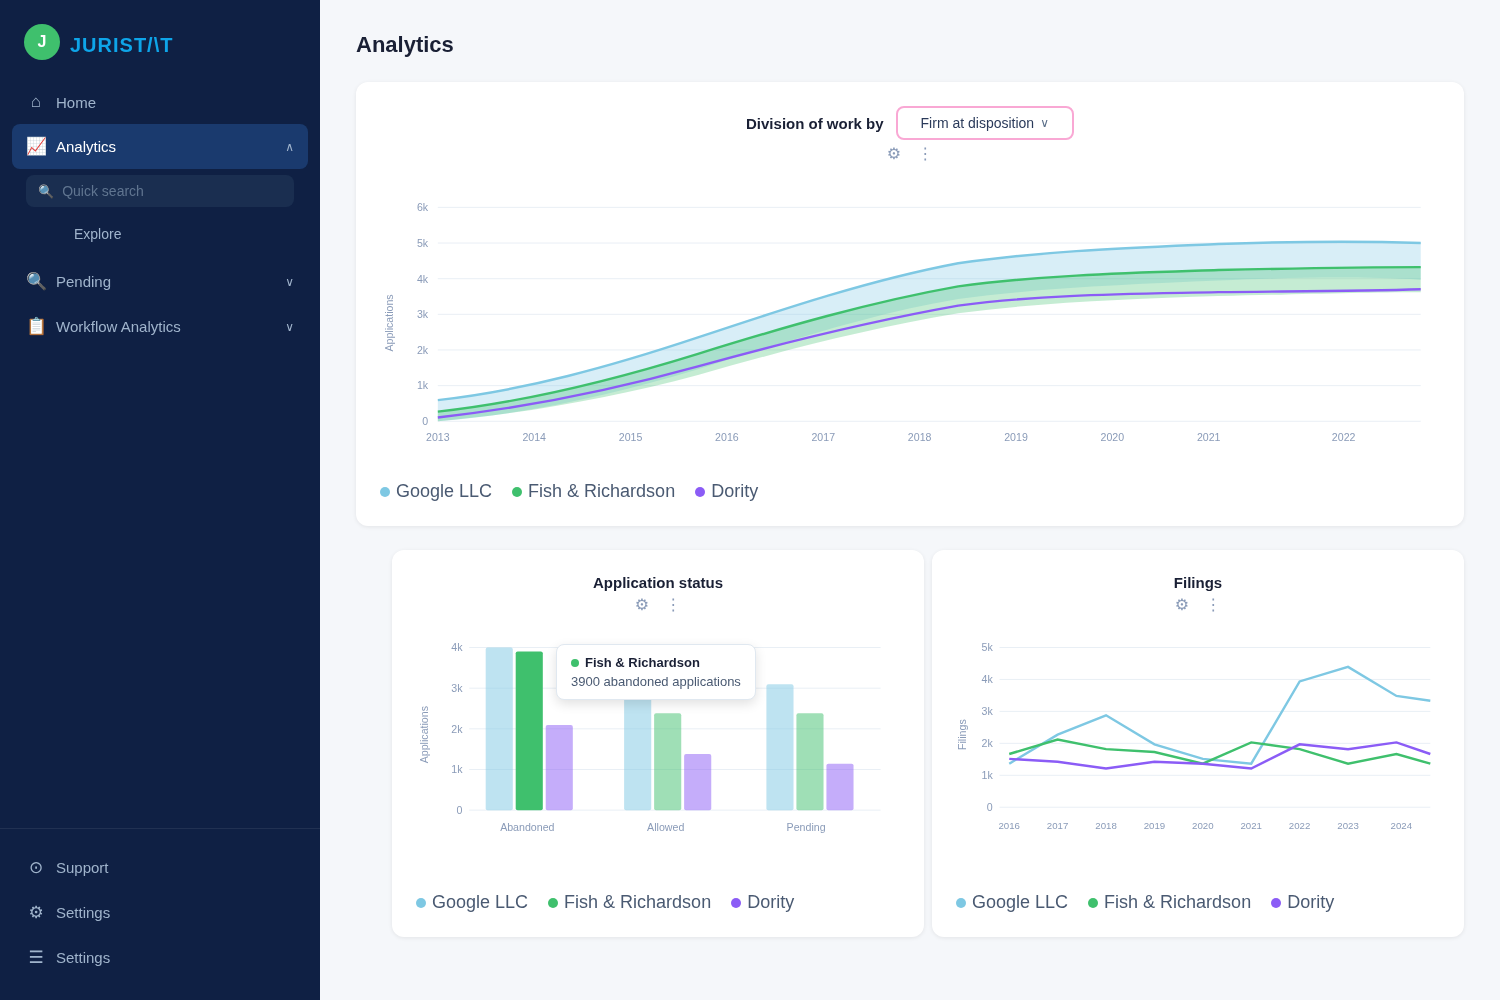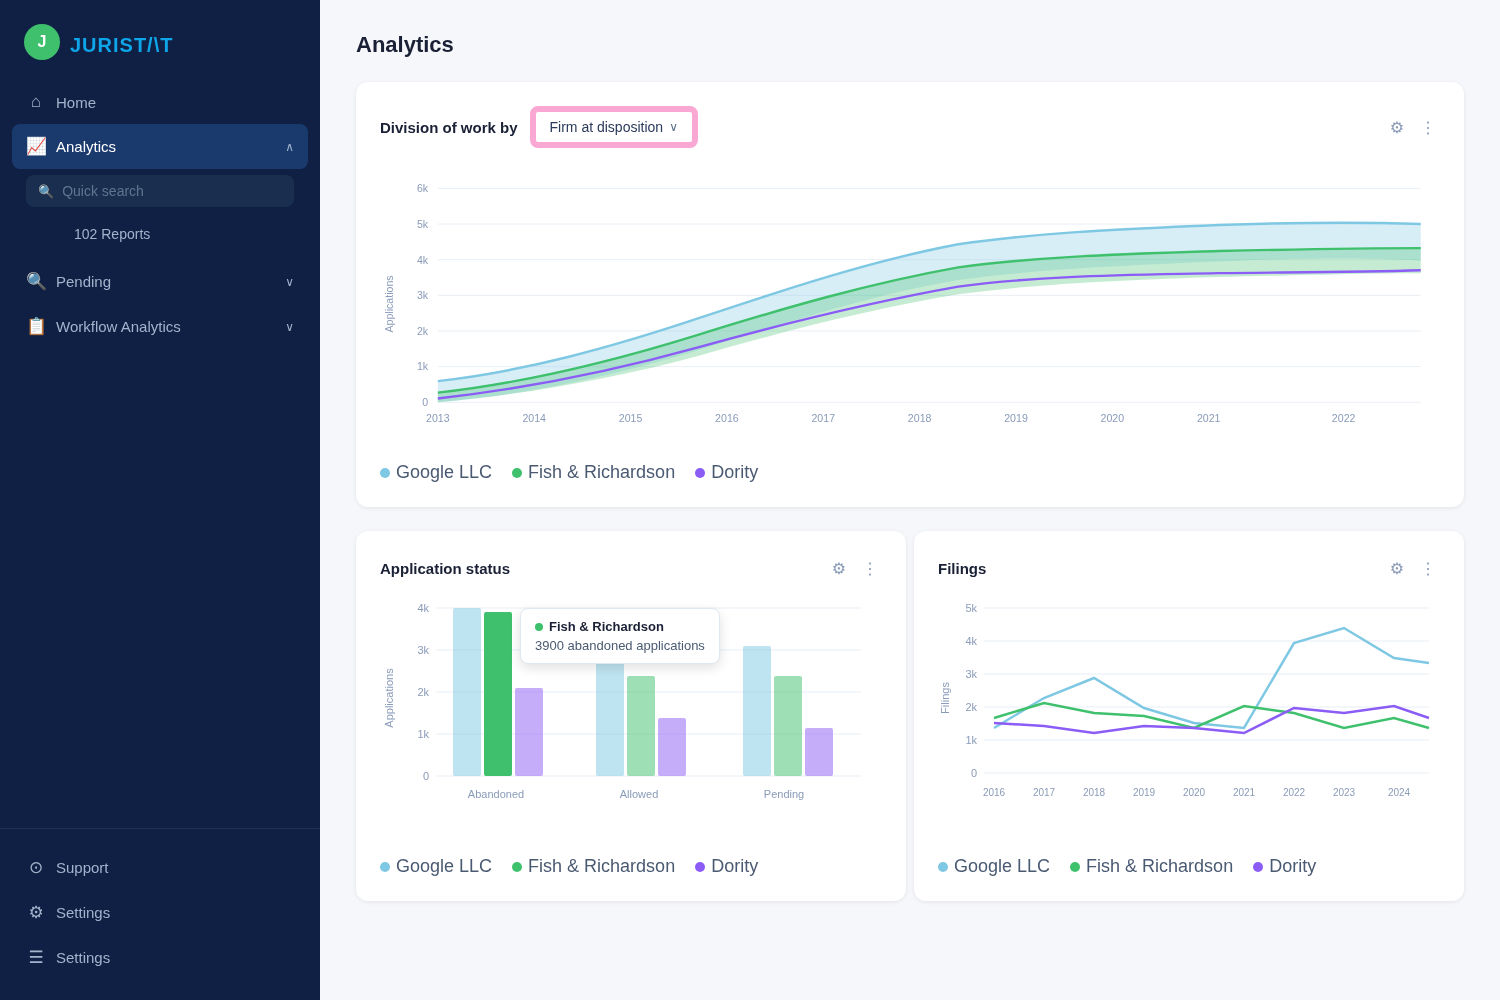--- a/index.html
+++ b/index.html
@@ -82,44 +82,45 @@
     .card {
       background: white;
       border-radius: 12px;
       padding: 24px;
       box-shadow: 0 1px 4px rgba(0,0,0,0.08);
       margin-bottom: 24px;
     }
     .card-header {
       display: flex; align-items: center; justify-content: space-between;
       margin-bottom: 16px;
+      flex-direction: column;
     }
     .card-header-left { display: flex; align-items: center; gap: 12px; }
     .card-title { font-size: 15px; font-weight: 600; color: #1a2035; }
     .card-actions { display: flex; gap: 8px; align-items: center; }
     .card-icon-btn {
       color: #8a9bb8; font-size: 16px; cursor: pointer; padding: 4px;
     }
 
     
     .dropdown {
       display: flex; align-items: center; gap: 6px;
-      border: 6px solid #f9a8d4; border-radius: 8px;
-      padding: 7px 14px; font-size: 14px; color: #2a3a5a;
+      border: 2px solid #f9a8d4; border-radius: 8px;
+      padding: 7px 23px; font-size: 14px; color: #2a3a5a;
       cursor: pointer; background: white;
     }
     .dropdown .dd-arrow { color: #5a6e88; font-size: 12px; }
 
     
     .chart-container { position: relative; width: 100%; }
 
     svg text { font-family: -apple-system, BlinkMacSystemFont, 'Segoe UI', sans-serif; }
 
     
-    .bottom-row { display: flex; gap: 8px; }
+    .bottom-row { display: flex; gap: 8px; margin-left: 36px; }
     .bottom-row .card { flex: 1; margin-bottom: 0; }
 
     
     .legend { display: flex; gap: 20px; margin-top: 14px; flex-wrap: wrap; }
     .legend-item { display: flex; align-items: center; gap: 6px; font-size: 18px; color: #4a5a72; }
     .legend-dot { width: 10px; height: 10px; border-radius: 50%; }
 
     
     .tooltip-box {
       background: white;
@@ -157,21 +158,21 @@
       <span class="nav-label">Analytics</span>
       <span class="chevron">∧</span>
     </div>
 
     <div class="search-box">
       <span style="color:#607590;font-size:13px;">🔍</span>
       <input type="text" placeholder="Quick search" style="">
     </div>
 
     <div class="sub-nav">
-      <div class="sub-nav-item">102 Reports</div>
+      <div class="sub-nav-item">Explore</div>
     </div>
 
     <div class="nav-item" style="margin-top:8px;">
       <span class="nav-icon">🔍</span>
       <span class="nav-label">Pending</span>
       <span class="chevron">∨</span>
     </div>
 
     <div class="nav-item">
       <span class="nav-icon">📋</span>

